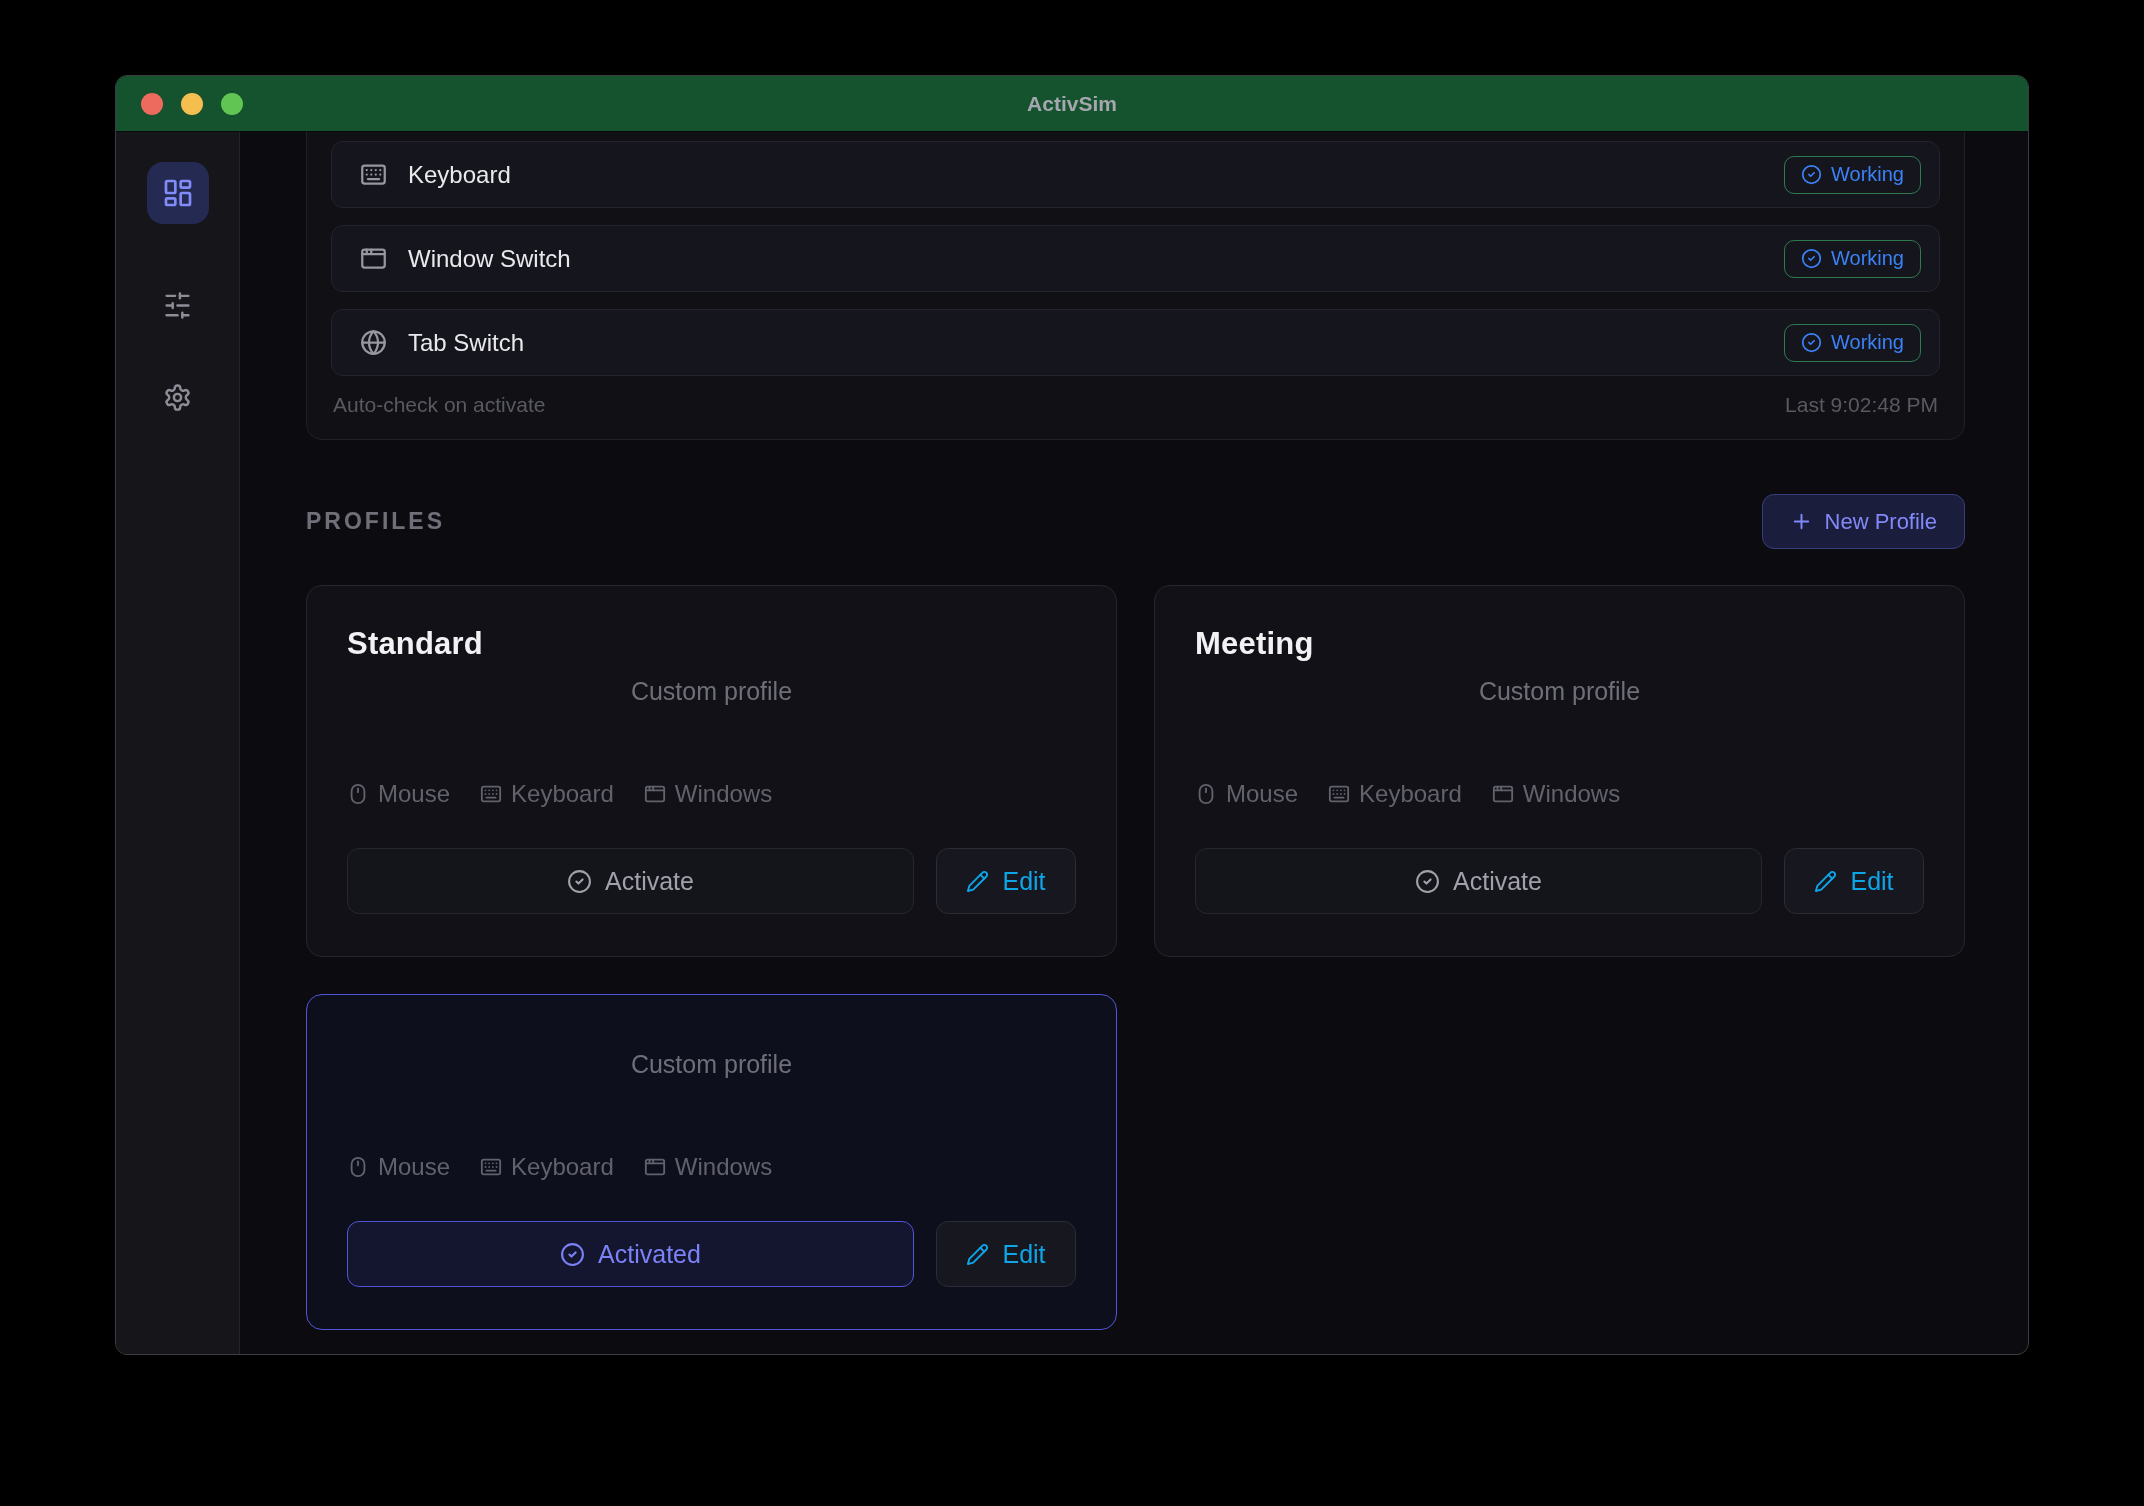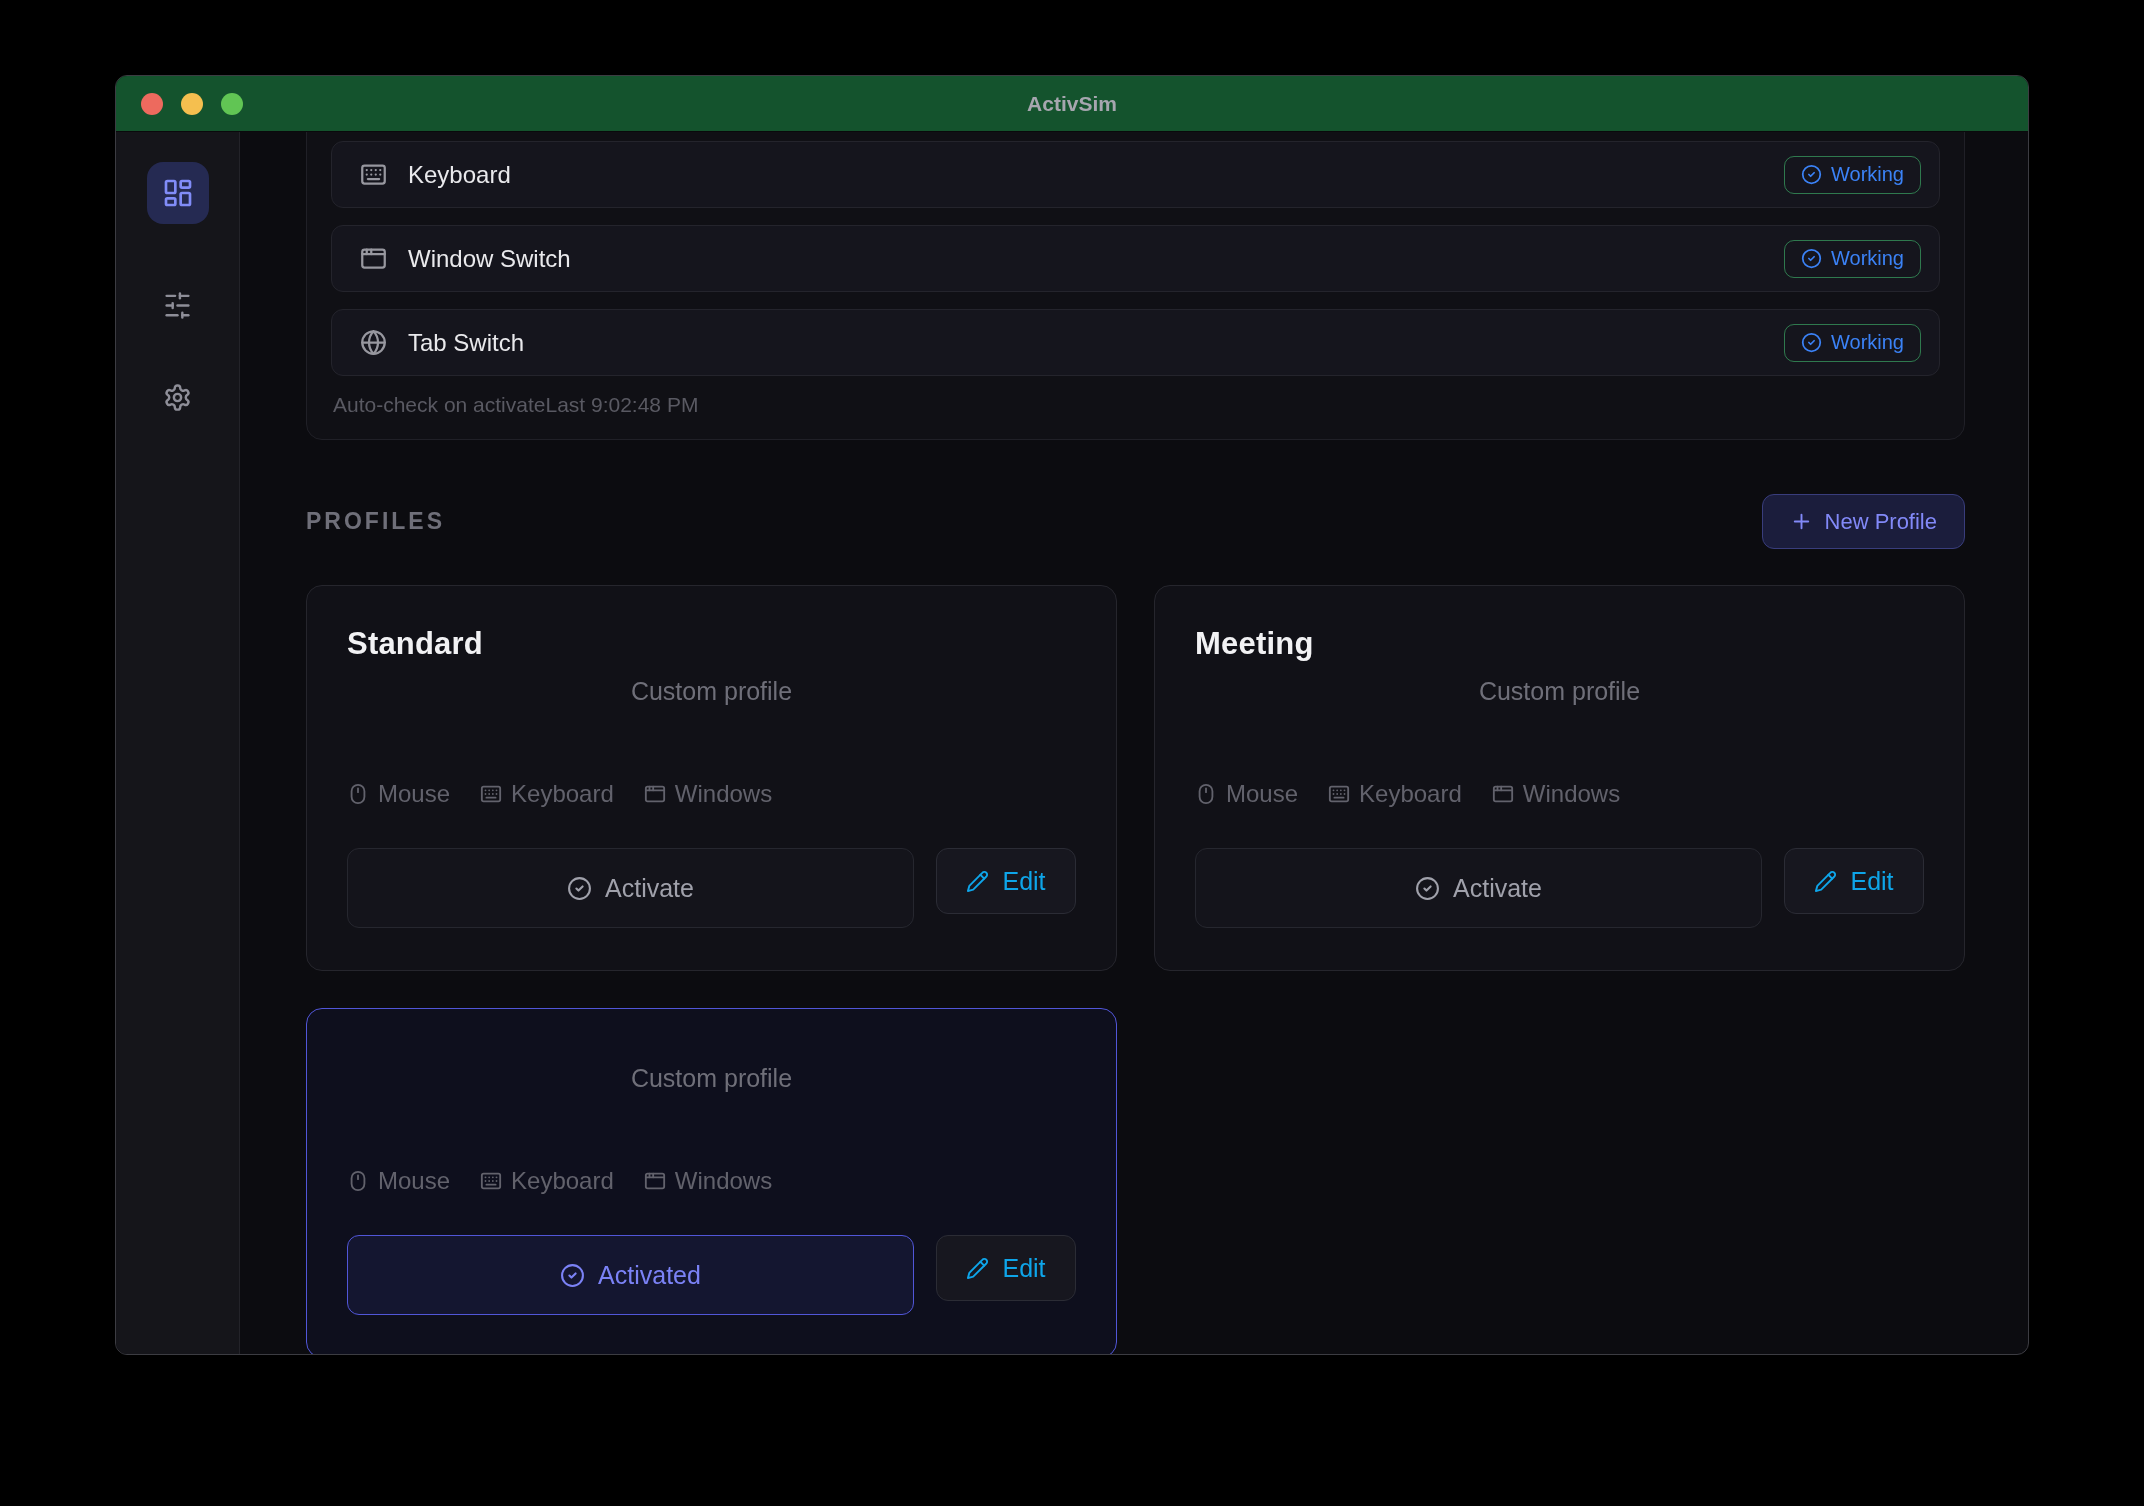--- a/index.html
+++ b/index.html
@@ -38,21 +38,21 @@
     border-radius:16px; padding:24px 24px 22px; }
   .status-row { height:67px; background:#15151d; border:1px solid #24242c; border-radius:12px;
     display:flex; align-items:center; padding:0 18px 0 28px; margin-bottom:17px; }
   .status-row:last-of-type { margin-bottom:0; }
   .row-icon { color:#97979f; display:flex; }
   .row-icon svg { width:27px; height:27px; }
   .row-label { margin-left:21px; font-size:24px; color:#e9e9ec; }
   .working-badge { margin-left:auto; height:38px; padding:0 16px; display:flex; align-items:center;
     gap:9px; border:1px solid rgba(74,222,128,.5); border-radius:10px; color:#3b82f6; font-size:20px; }
   .working-badge svg { width:21px; height:21px; }
-  .status-footer { display:flex; margin-top:10px;
+  .status-footer { display:flex; justify-content:space-between; margin-top:10px;
     font-size:21px; color:#595962; padding:0 2px; }
 
   .profiles-header { margin-top:54px; display:flex; align-items:center; justify-content:space-between; }
   .profiles-title { font-size:23px; font-weight:600; letter-spacing:3px; color:#6f6f79; }
   .new-profile-btn { height:55px; padding:0 27px; display:flex; align-items:center; gap:12px;
     background:#1b1d3c; border:1px solid #393d7c; border-radius:12px; color:#8289f8;
     font-size:22px; font-family:inherit; cursor:pointer; }
   .new-profile-btn svg { width:23px; height:23px; }
 
   .profiles-grid { margin-top:36px; display:grid; grid-template-columns:1fr 1fr; gap:37px; }
@@ -61,21 +61,21 @@
   .profile-card.active { background:#0e0f1d; border:1.5px solid #5156d8; }
   .card-title-row { display:flex; align-items:center; gap:18px; }
   .card-title { font-size:31px; font-weight:700; color:#f2f2f4; letter-spacing:.2px; }
   .active-badge { padding:6px 15px; border:1px solid #4b4fc6; border-radius:8px;
     color:#7f85f6; font-size:20px; }
   .card-sub { margin-top:15px; font-size:25px; color:#6f6f79;text-align:center; }
   .features { margin-top:38px; display:flex; gap:30px; color:#62626c; font-size:24px; }
   .feature { display:flex; align-items:center; gap:9px;margin-top:36px; }
   .feature svg { width:22px; height:22px; }
   .card-actions { margin-top:40px; display:flex; gap:22px; }
-  .activate-btn { flex:1; height:80px; border-radius:12px; background:#14141b; border:1px solid #26272f;
+  .activate-btn { flex:1; height:66px; border-radius:12px; background:#14141b; border:1px solid #26272f;
     color:#a0a1ab; font-size:25px; display:flex; align-items:center; justify-content:center; gap:13px;
     font-family:inherit; cursor:pointer; }
   .activate-btn svg { width:25px; height:25px; }
   .activate-btn.activated { background:#141630; border:1.5px solid #5156d8; color:#7b82f6; }
   .edit-btn { width:140px; height:66px; border-radius:12px; background:#17171f; border:1px solid #2b2c35;
     color:#0ea5e9; font-size:25px; display:flex; align-items:center; justify-content:center; gap:13px;
     font-family:inherit; cursor:pointer; }
   .edit-btn svg { width:23px; height:23px; }
 </style>
 </head>

